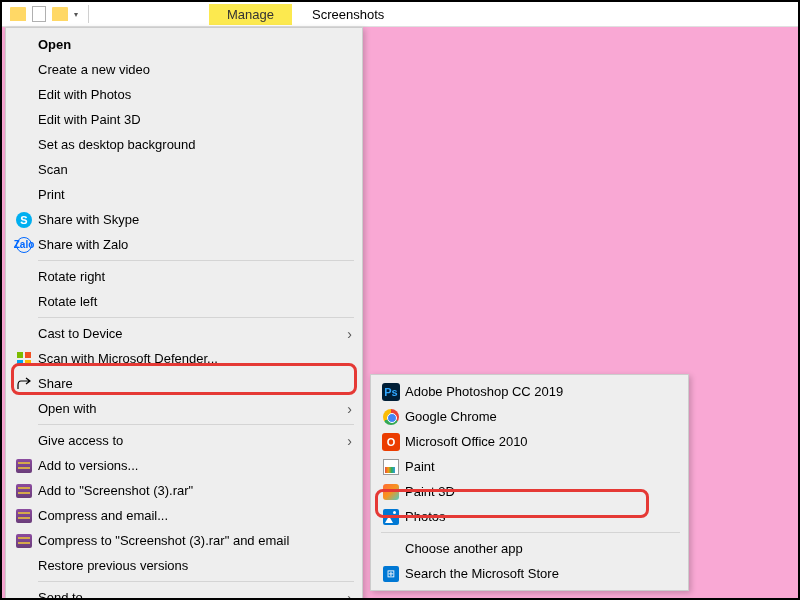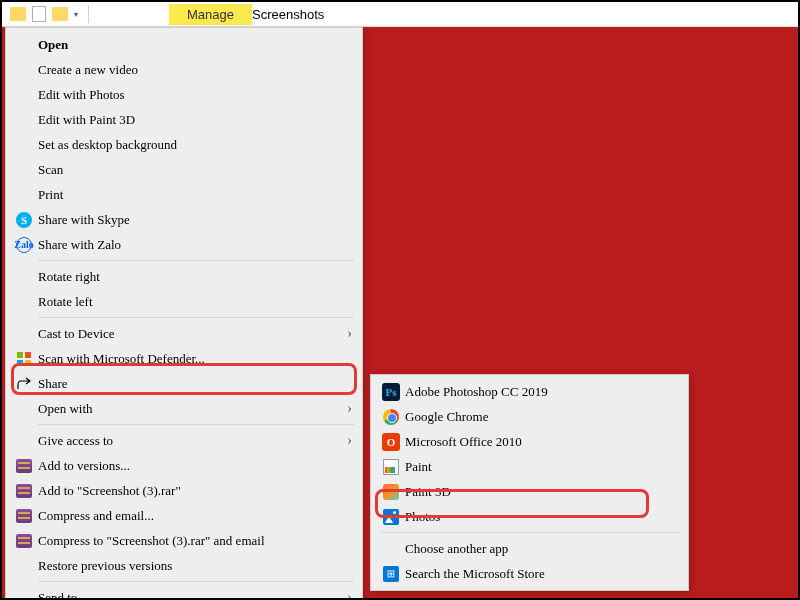--- a/index.html
+++ b/index.html
@@ -41,40 +41,40 @@
     .dropdown-arrow-sm {
       font-size: 8px;
       color: #555;
     }
     .divider-v {
       width: 1px; height: 18px;
       background: #d0d0d0;
       margin: 0 4px;
     }
     .ribbon-section {
-      margin-left: 76px;
-      display: flex;
-      align-items: center;
+      margin-left: 116px;
+      display: flex;
+      align-items: center;
+      gap: 20px;
     }
     .ribbon-tab {
       padding: 3px 18px;
       font-size: 13px;
     }
     .ribbon-tab.highlight {
       background: #fce94f;
       color: #333;
     }
     .ribbon-title {
       color: #000;
     }
     .content-area {
-      background: #b91c1c;
+      background: #f9a8d4;
       height: calc(100% - 25px);
       position: relative;
-      font-family: Liberation Serif, serif;
     }
     .context-menu {
       position: absolute;
       top: 0;
       left: 3px;
       width: 358px;
       background: #eeeeee;
       border: 1px solid #ccc;
       box-shadow: 2px 2px 6px rgba(0,0,0,0.2);
       padding: 4px 0;

